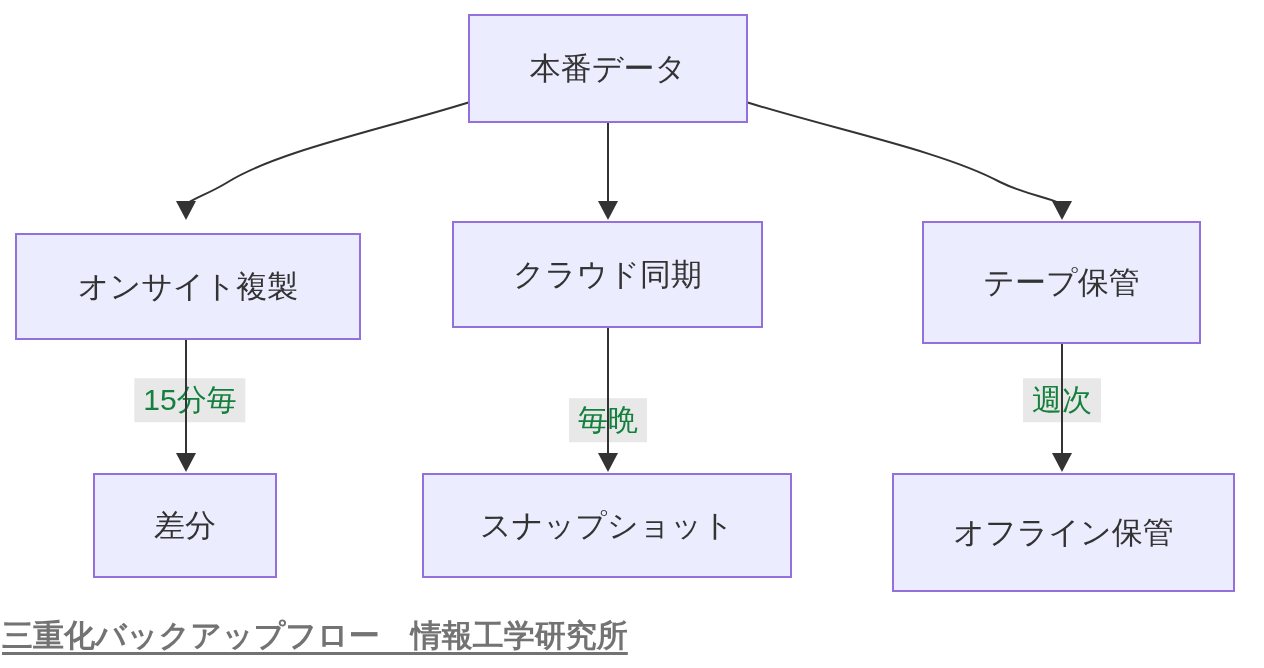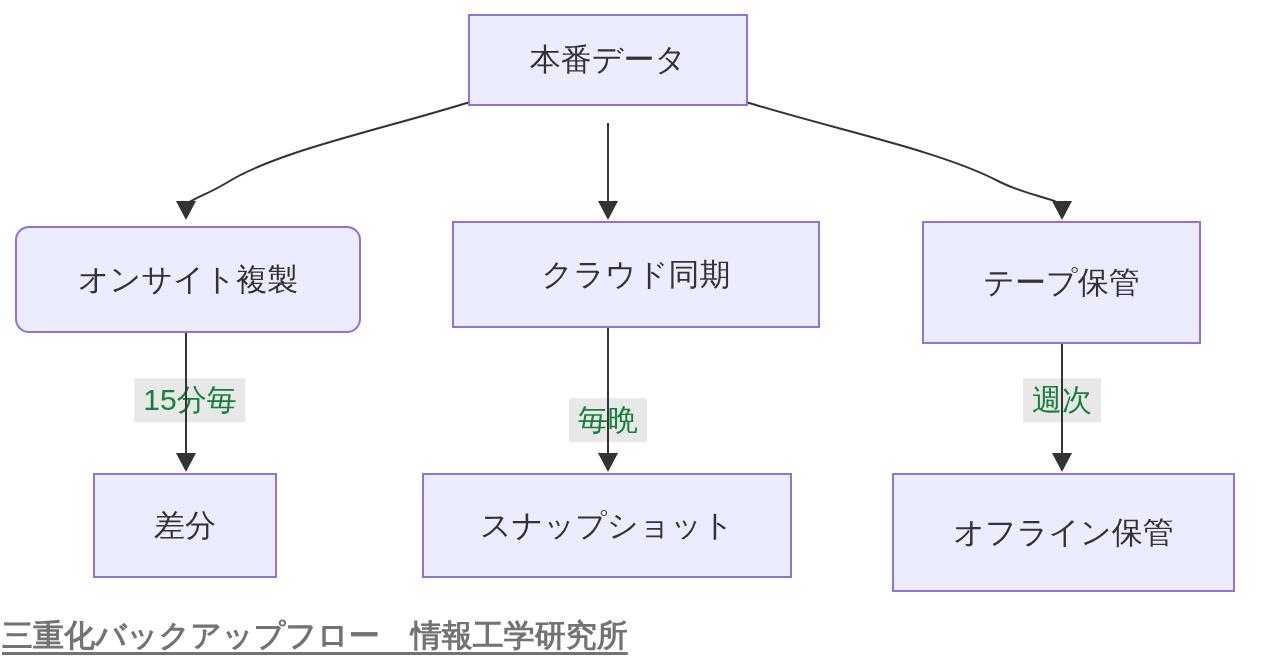--- a/index.html
+++ b/index.html
@@ -39,23 +39,23 @@
     color: #333333;
     font-size: 31px;
     display: flex;
     align-items: center;
     justify-content: center;
     text-align: center;
     white-space: nowrap;
   }
 
   
-  .node-production { left: 468px; top: 14px;  width: 280px; height: 92px; }
-  .node-onsite     { left: 15px;  top: 226px; width: 346px; height: 107px; border-radius: 14px; }
-  .node-cloud      { left: 452px; top: 221px; width: 368px; height: 107px; }
+  .node-production { left: 468px; top: 14px;  width: 280px; height: 109px; }
+  .node-onsite     { left: 15px;  top: 233px; width: 346px; height: 107px; }
+  .node-cloud      { left: 452px; top: 221px; width: 311px; height: 107px; }
   .node-tape       { left: 922px; top: 221px; width: 279px; height: 123px; }
   .node-diff       { left: 93px;  top: 473px; width: 184px; height: 105px; }
   .node-snapshot   { left: 422px; top: 473px; width: 370px; height: 105px; }
   .node-offline    { left: 892px; top: 473px; width: 343px; height: 119px; }
 
   
   .edge-label-1 { left: 190px;  top: 400px; }
   .edge-label-2 { left: 608px;  top: 400px; margin-top: 20px; }
   .edge-label-3 { left: 1062px; top: 400px; }
 

